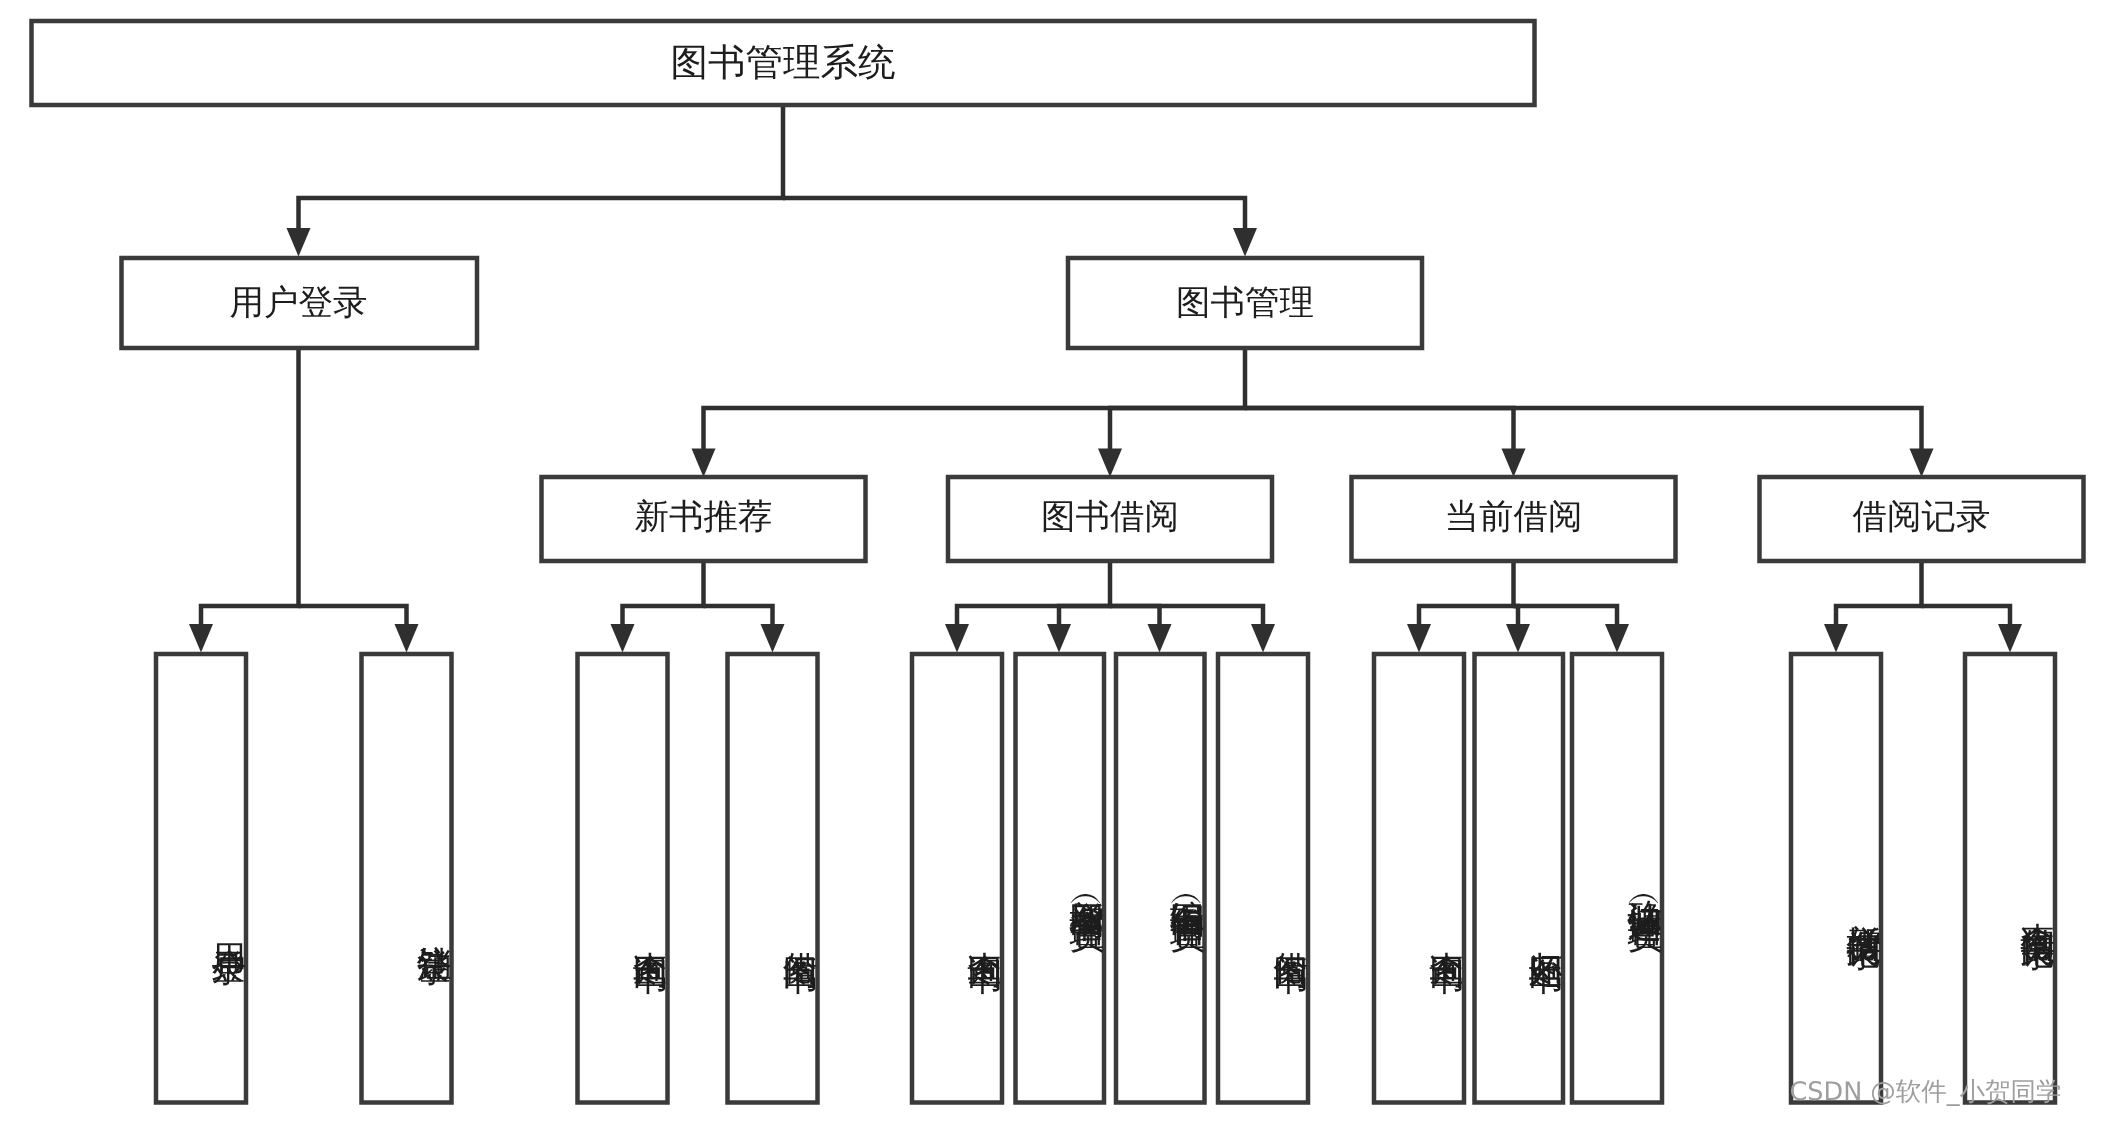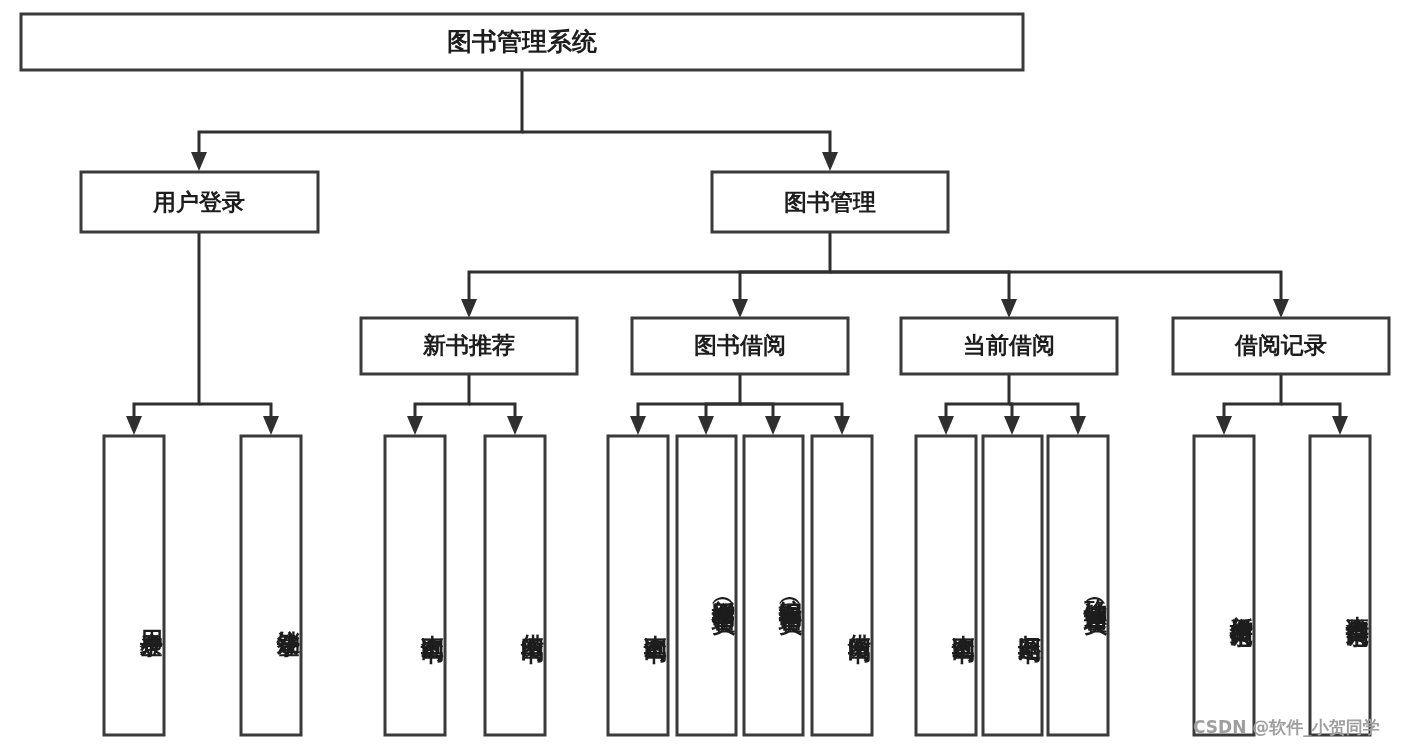--- a/index.html
+++ b/index.html
@@ -11,21 +11,20 @@
     width: 1405px;
     height: 747px;
     font-family: "DejaVu Sans", "Liberation Sans", sans-serif;
     overflow: hidden;
   }
   #diagram-root {
     position: relative;
     width: 1405px;
     height: 747px;
     background: #ffffff;
-    font-weight: bold;
   }
   svg.diagram-svg {
     position: absolute;
     left: 0;
     top: 0;
     width: 1405px;
     height: 747px;
   }
   .node-box {
     fill: #ffffff;

